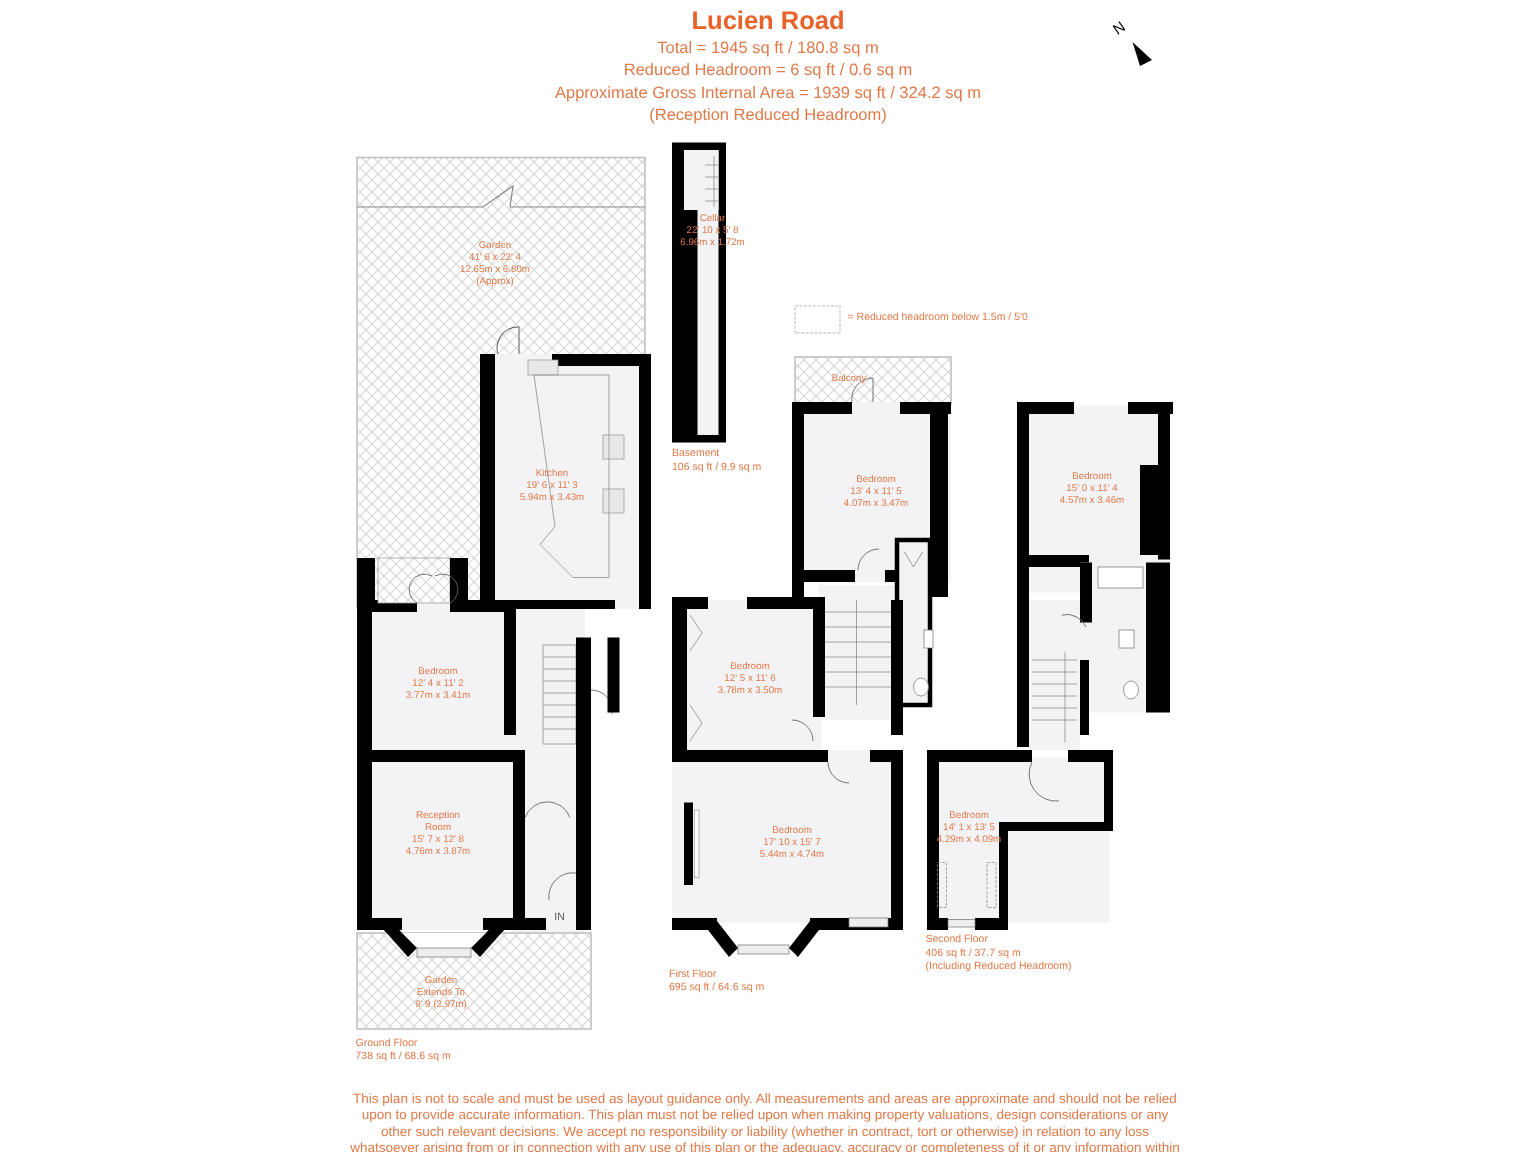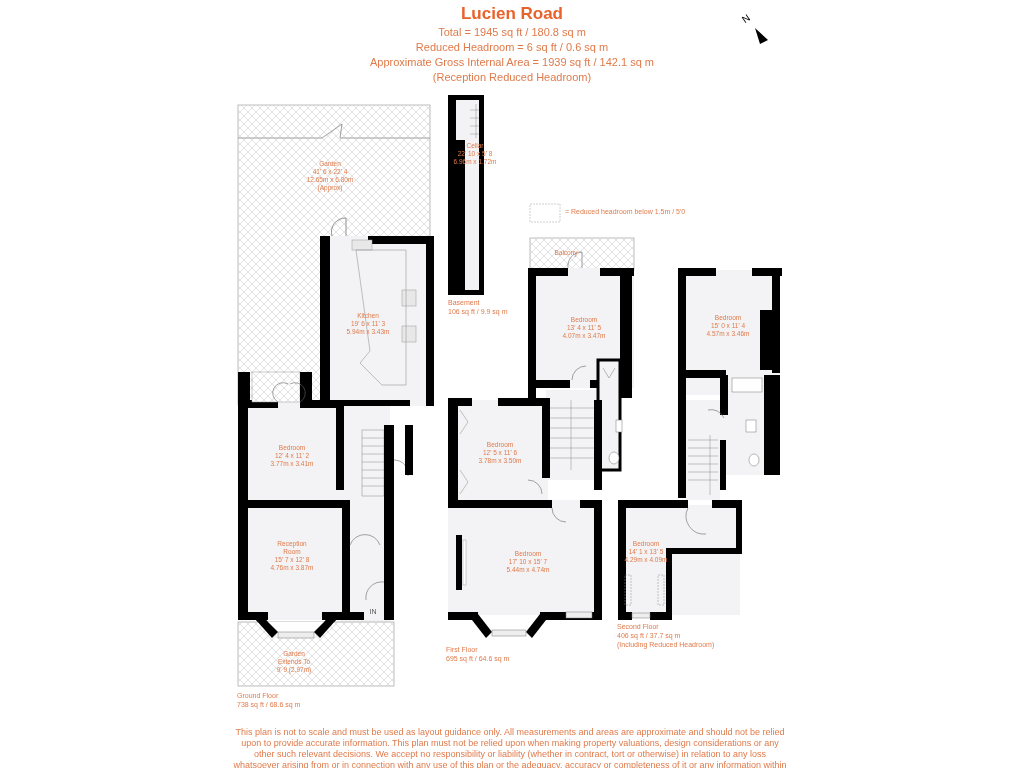--- a/index.html
+++ b/index.html
@@ -11,21 +11,21 @@
     .lbl-left { position:absolute; font-size:7px; color:#e07a4a; line-height:9px; }
     .disclaimer { position:absolute; left:232px; width:556px; top:727px; font-size:9px; color:#e07a4a; text-align:center; line-height:11px; }
     .legend-text { position:absolute; left:565px; top:208px; font-size:7px; color:#e07a4a; }
   </style>
 </head>
 <body>
 
 <div class="title">Lucien Road</div>
 <div class="sub" style="top:25px">Total = 1945 sq ft / 180.8 sq m</div>
 <div class="sub" style="top:40px">Reduced Headroom = 6 sq ft / 0.6 sq m</div>
-<div class="sub" style="top:55px">Approximate Gross Internal Area = 1939 sq ft / 142.1 sq m</div>
+<div class="sub" style="top:55px">Approximate Gross Internal Area = 1939 sq ft / 324.2 sq m</div>
 <div class="sub" style="top:70px">(Reception Reduced Headroom)</div>
 
 <svg class="plan" width="1024" height="768" viewBox="0 0 1024 768">
   <defs>
     <pattern id="hatch" width="8" height="8" patternUnits="userSpaceOnUse">
       <rect width="8" height="8" fill="#ffffff"></rect>
       <path d="M0,0 L8,8 M8,0 L0,8" stroke="#d6d6d6" stroke-width="0.7"></path>
     </pattern>
   </defs>
 

